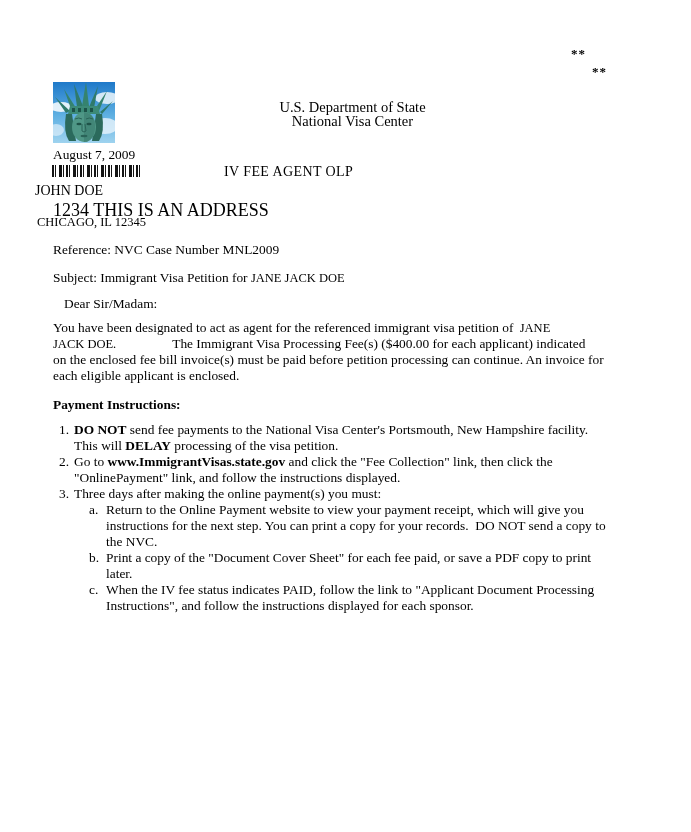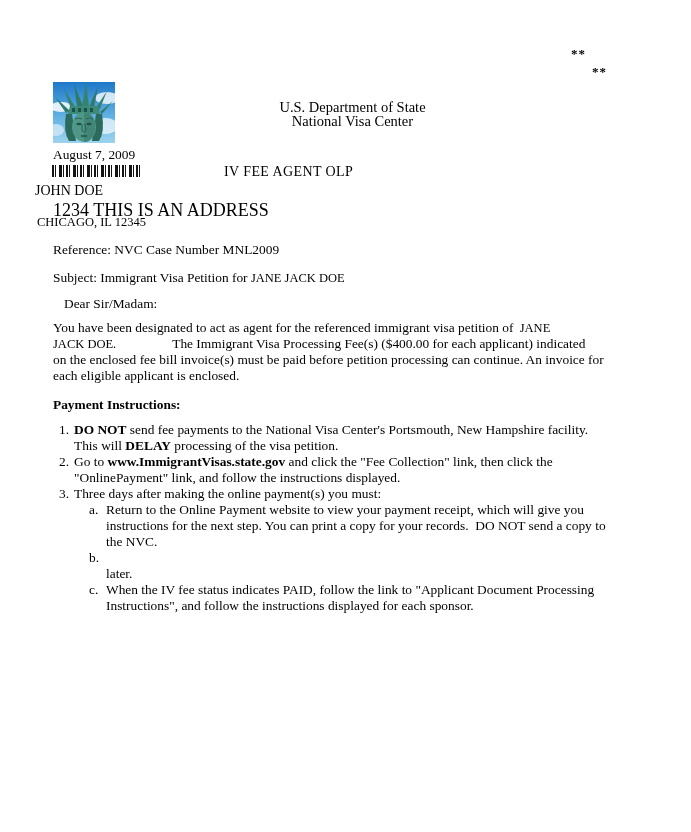--- a/index.html
+++ b/index.html
@@ -112,19 +112,19 @@
   <div class="list">
 
     <div class="li"><span class="num">1.</span><span class="b">DO NOT</span><span> send fee payments to the National Visa Center's Portsmouth, New Hampshire facility.</span><br><span>This will </span><span class="b">DELAY</span><span> processing of the visa petition.</span></div>
 
     <div class="li"><span class="num">2.</span><span>Go to </span><span class="b">www.ImmigrantVisas.state.gov</span><span> and click the "Fee Collection" link, then click the</span><br><span>"OnlinePayment" link, and follow the instructions displayed.</span></div>
 
     <div class="li"><span class="num">3.</span><span>Three days after making the online payment(s) you must:</span></div>
 
     <div class="sub"><span class="num">a.</span><span>Return to the Online Payment website to view your payment receipt, which will give you</span><br><span>instructions for the next step. You can print a copy for your records.&nbsp; DO NOT send a copy to</span><br><span>the NVC.</span></div>
 
-    <div class="sub"><span class="num">b.</span><br><span>later.</span></div>
+    <div class="sub"><span class="num">b.</span><span>Print a copy of the "Document Cover Sheet" for each fee paid, or save a PDF copy to print</span><br><span>later.</span></div>
 
     <div class="sub"><span class="num">c.</span><span>When the IV fee status indicates PAID, follow the link to "Applicant Document Processing</span><br><span>Instructions", and follow the instructions displayed for each sponsor.</span></div>
 
   </div>
 
 </div>
 
 </body></html>

